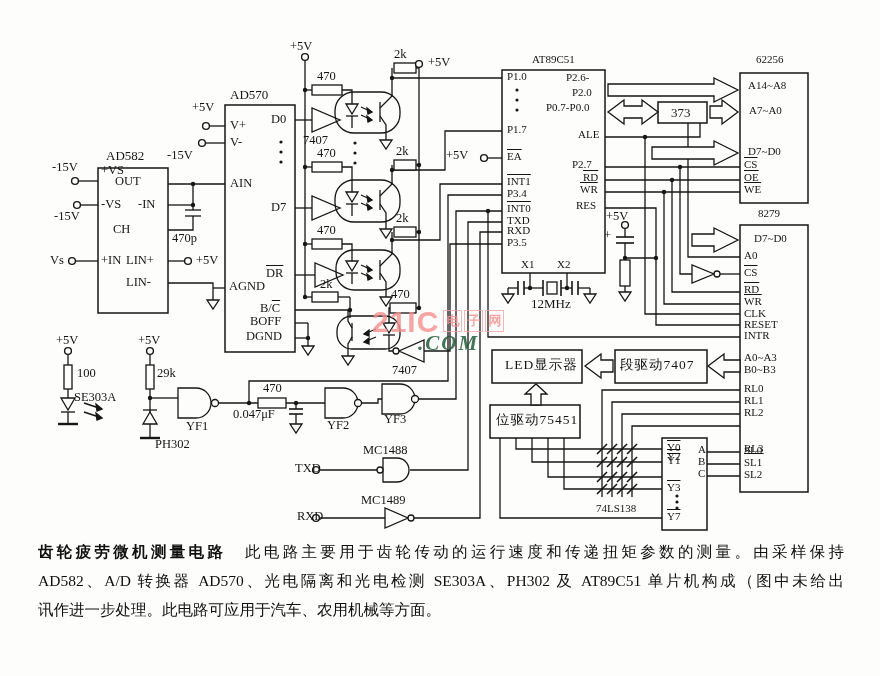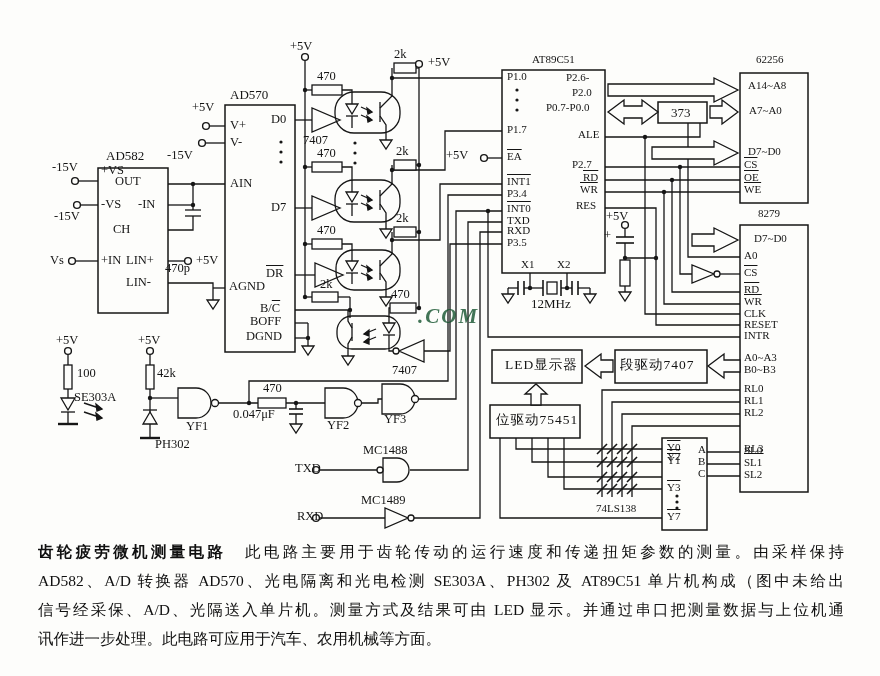--- a/index.html
+++ b/index.html
@@ -396,21 +396,21 @@
   </g>
 </svg>
 
 <div id="labels">
       <span class="lb" style="left: 52px; top: 161px;">-15V</span>
       <span class="lb" style="left: 54px; top: 210px;">-15V</span>
       <span class="lb" style="left: 50px; top: 254px;">Vs</span>
       <span class="lb" style="left: 192px; top: 101px;">+5V</span>
       <span class="lb" style="left: 167px; top: 149px;">-15V</span>
       <span class="lb" style="left: 196px; top: 254px;">+5V</span>
-      <span class="lb" style="left: 165px; top: 232px; margin-top: 30px;">470p</span>
+      <span class="lb" style="left: 172px; top: 232px;">470p</span>
       <span class="lb big" style="left: 106px; top: 149px;">AD582</span>
       <span class="lb" style="left: 101px; top: 164px;">+VS</span>
       <span class="lb" style="left: 101px; top: 198px;">-VS</span>
       <span class="lb" style="left: 113px; top: 223px;">CH</span>
       <span class="lb" style="left: 101px; top: 254px;">+IN</span>
       <span class="lb" style="left: 115px; top: 175px;">OUT</span>
       <span class="lb" style="left: 138px; top: 198px;">-IN</span>
       <span class="lb" style="left: 126px; top: 254px;">LIN+</span>
       <span class="lb" style="left: 126px; top: 276px;">LIN-</span>
       <span class="lb big" style="left: 230px; top: 88px;">AD570</span>
@@ -492,40 +492,47 @@
       <span class="lb s ov" style="left: 667px; top: 482px;">Y3</span>
       <span class="lb s ov" style="left: 667px; top: 511px;">Y7</span>
       <span class="lb s" style="left: 698px; top: 444px;">A</span>
       <span class="lb s" style="left: 698px; top: 456px;">B</span>
       <span class="lb s" style="left: 698px; top: 468px;">C</span>
       <span class="lb big" style="left: 531px; top: 297px;">12MHz</span>
       <span class="lb" style="left: 56px; top: 334px;">+5V</span>
       <span class="lb" style="left: 138px; top: 334px;">+5V</span>
       <span class="lb" style="left: 77px; top: 367px;">100</span>
       <span class="lb" style="left: 74px; top: 391px;">SE303A</span>
-      <span class="lb" style="left: 157px; top: 367px;">42k</span>
+      <span class="lb" style="left: 157px; top: 367px;">29k</span>
       <span class="lb" style="left: 155px; top: 438px;">PH302</span>
       <span class="lb" style="left: 186px; top: 420px;">YF1</span>
       <span class="lb" style="left: 263px; top: 382px;">470</span>
       <span class="lb" style="left: 233px; top: 408px;">0.047μF</span>
       <span class="lb" style="left: 327px; top: 419px;">YF2</span>
       <span class="lb" style="left: 384px; top: 413px;">YF3</span>
       <span class="lb" style="left: 363px; top: 444px;">MC1488</span>
       <span class="lb" style="left: 295px; top: 462px;">TXD</span>
       <span class="lb" style="left: 361px; top: 494px;">MC1489</span>
       <span class="lb" style="left: 297px; top: 510px;">RXD</span>
       <span class="lb cn" style="left: 505px; top: 358px;">LED显示器</span>
       <span class="lb cn" style="left: 620px; top: 358px;">段驱动7407</span>
       <span class="lb cn" style="left: 496px; top: 413px;">位驱动75451</span>
     </div>
 
 <div id="watermark">
+  <div id="wm-row1">
+    <span id="wm-brand">21IC</span>
+    <span id="wm-boxed">
+          <span>电</span>
+          <span>子</span>
+          <span>网</span>
+        </span>
+  </div>
   <div id="wm-com">.COM</div>
 </div>
 
 <div id="caption">
   <div class="cl just"><b>齿轮疲劳微机测量电路</b><span>　此电路主要用于齿轮传动的运行速度和传递扭矩参数的测量。由采样保持</span></div>
   <div class="cl just">AD582、A/D 转换器 AD570、光电隔离和光电检测 SE303A、PH302 及 AT89C51 单片机构成（图中未给出</div>
-  <div class="cl just">信号经采保、A/D、光隔送入单片机。测量方式及结果可由 LED 显示。并通过串口把测量数据与上位机通</div>
   <div class="cl">讯作进一步处理。此电路可应用于汽车、农用机械等方面。</div>
 </div>
 
 </div>
 
 </body></html>

